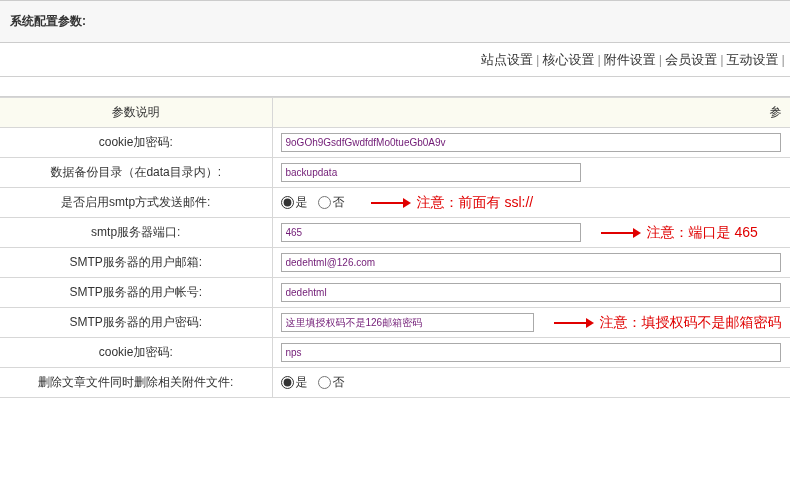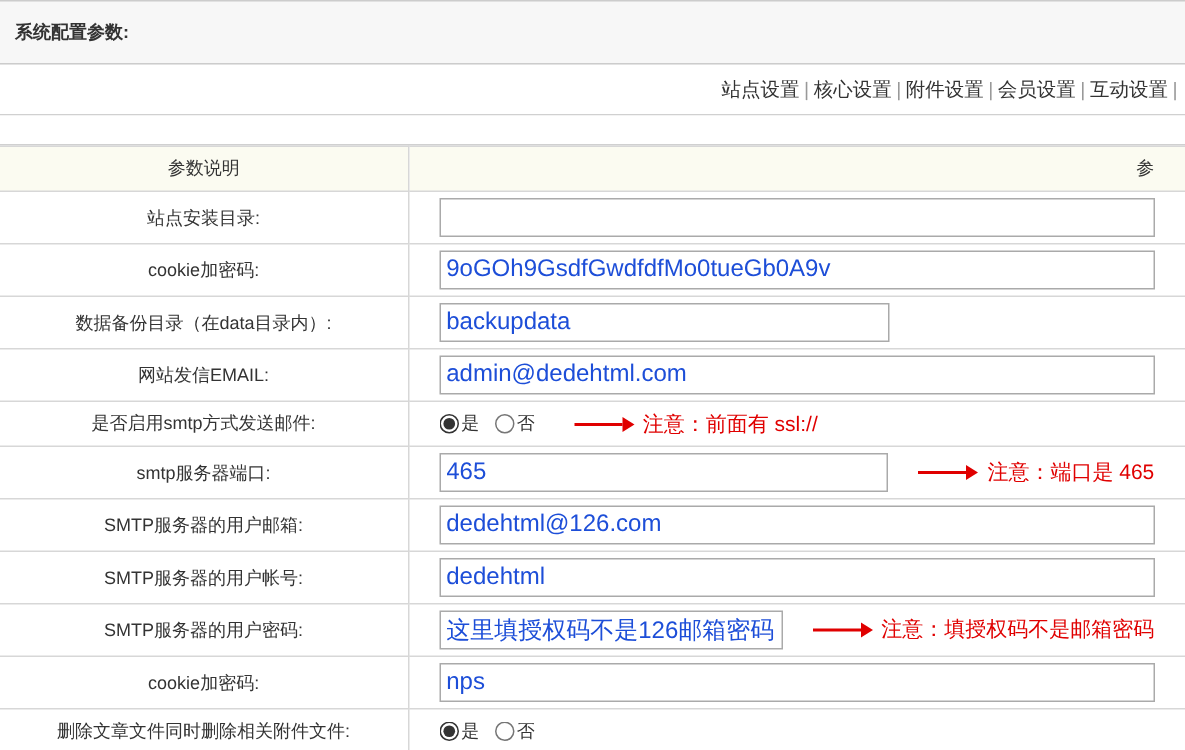--- a/index.html
+++ b/index.html
@@ -41,46 +41,46 @@
 
   table.cfg {
     width: 100%;
     border-collapse: collapse;
     table-layout: fixed;
   }
   table.cfg td, table.cfg th {
     border: 1px solid #d7d7d7;
     border-left: none;
     height: 30px;
-    padding: 4px 20px;
+    padding: 4px 8px;
     vertical-align: middle;
     font-weight: normal;
     background:#fff;
     white-space: nowrap;
     overflow: hidden;
   }
   table.cfg th {
     background: #fbfbf1;
     text-align: center;
   }
   col.lbl { width: 272px; }
   col.val { width: 518px; }
 
   table.cfg td.lbl {
     text-align: center;
     background: #fff;
   }
 
   input.txt {
     width: 300px;
-    font-size: 16px;
+    font-size: 10px;
     padding: 3px 4px;
     border: 1px solid #aaa;
     font-family: inherit;
-    color:#1d4ed8;
+    color:#701a75;
     background:#fff;
   }
   input.txt.wide { width: 500px; }
 
   .radio-group { display: inline-flex; align-items:center; gap:4px; }
   .radio-group label { display:inline-flex; align-items:center; gap:2px; margin-right:6px;}
   input[type=radio]{ accent-color:#333; }
 
   .note {
     color: #e00000;
@@ -146,48 +146,32 @@
       <col class="val">
     </colgroup>
   <tbody>
       <tr>
     <th>参数说明</th>
     <th style="text-align:right;">参</th>
   </tr>
   </tbody>
     <tbody id="rows">
       <tr>
-        <td class="lbl">站点安装目录:</td>
-        <td>
-          <div class="val-cell">
-            <input type="text" class="txt wide" style="">
-          </div>
-        </td>
-      </tr>
-      <tr>
         <td class="lbl">cookie加密码:</td>
         <td>
           <div class="val-cell">
             <input type="text" class="txt wide" value="9oGOh9GsdfGwdfdfMo0tueGb0A9v" style="">
           </div>
         </td>
       </tr>
       <tr>
         <td class="lbl">数据备份目录（在data目录内）:</td>
         <td>
           <div class="val-cell">
             <input type="text" class="txt" value="backupdata" style="">
-          </div>
-        </td>
-      </tr>
-      <tr>
-        <td class="lbl">网站发信EMAIL:</td>
-        <td>
-          <div class="val-cell">
-            <input type="text" class="txt wide" value="admin@dedehtml.com" style="">
           </div>
         </td>
       </tr>
       <tr>
         <td class="lbl">是否启用smtp方式发送邮件:</td>
         <td>
           <div class="val-cell">
             <span class="radio-group">
               <label>
                 <input type="radio" name="r4" checked="" style="">

